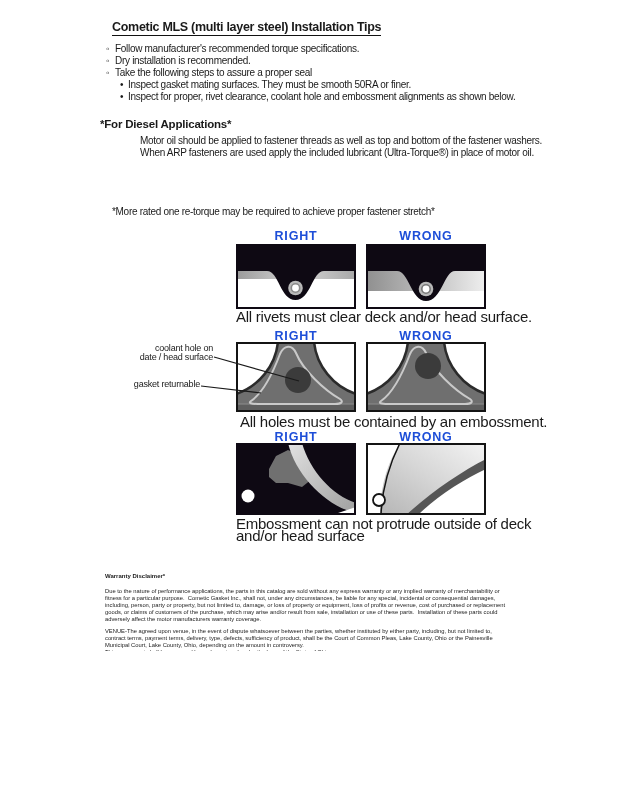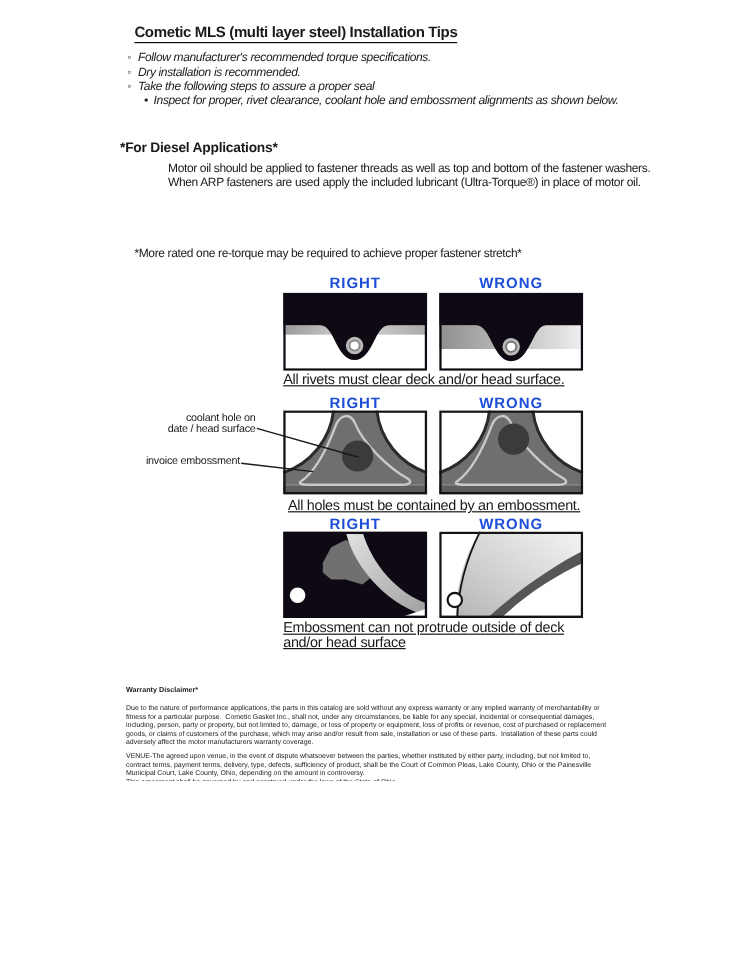--- a/index.html
+++ b/index.html
@@ -7,34 +7,34 @@
     position:relative; width:618px; height:651px; background:#ffffff;
     font-family:"Liberation Sans", sans-serif; color:#1a1a1a; overflow:hidden;
   }
   .abs { position:absolute; }
 
   .title {
     left:112px; top:20px; font-size:12.5px; font-weight:bold; letter-spacing:-0.3px;
     border-bottom:1.5px solid #111; padding-bottom:1px; white-space:nowrap;
   }
 
-  .tips { left:106px; top:43px; font-size:10px; letter-spacing:-0.3px;font-style:italic; }
+  .tips { left:106px; top:43px; font-size:10px; letter-spacing:-0.3px; }
   .tips .b1 { position:relative; padding-left:9px; line-height:12px; white-space:nowrap; }
   .tips .b1::before { content:"◦"; position:absolute; left:0; top:0; font-size:10px; }
   .tips .b2 { position:relative; padding-left:22px; line-height:12px; white-space:nowrap; }
   .tips .b2::before { content:"•"; position:absolute; left:14px; top:0; font-size:10px; }
 
   .diesel-h { left:100px; top:118px; font-size:11.5px; font-weight:bold; letter-spacing:-0.2px; }
   .para { font-size:10px; letter-spacing:-0.3px; line-height:11.5px; white-space:pre-line; }
   .dp1 { left:112px; top:135px;margin-left:28px; }
   .dp2 { left:112px; top:164px; }
   .dp3 { left:112px; top:206px; }
 
   .fig-label { width:120px; text-align:center; font-size:12.5px; font-weight:bold; letter-spacing:0.8px; color:#1d4ed8; }
-  .caption { font-size:12px; letter-spacing:-0.25px; line-height:11.5px; white-space:pre-line;text-decoration:underline; }
+  .caption { font-size:15px; letter-spacing:-0.25px; line-height:11.5px; white-space:pre-line; }
 
   .panel { display:block; }
 
   .leader-label { font-size:9px; line-height:8.5px; text-align:right; white-space:pre-line; letter-spacing:-0.2px; }
 
   .legal { left:105px; top:573px; width:420px; font-size:5.8px; line-height:7px; color:#222; }
   .legal .lh { font-weight:bold; font-size:6px; margin:0 0 8px 0; }
   .legal p { margin:0 0 5px 0; white-space:pre; }
 
   .code { left:389px; top:761px; font-size:10px; letter-spacing:0.2px; color:#0c4a6e; }
@@ -43,20 +43,21 @@
 <body>
 
 <div class="page">
 
   <div class="abs title">Cometic MLS (multi layer steel) Installation Tips</div>
 
   <div class="abs tips">
     <div class="b1">Follow manufacturer's recommended torque specifications.</div>
     <div class="b1">Dry installation is recommended.</div>
     <div class="b1">Take the following steps to assure a proper seal</div>
+    <div class="b2">Inspect gasket mating surfaces.  They must be smooth 50RA or finer.</div>
     <div class="b2">Inspect for proper, rivet clearance, coolant hole and embossment alignments as shown below.</div>
   </div>
 
   <div class="abs diesel-h">*For Diesel Applications*</div>
   <div class="abs para dp1">Motor oil should be applied to fastener threads as well as top and bottom of the fastener washers.
 When ARP fasteners are used apply the included lubricant (Ultra-Torque®) in place of motor oil.</div>
   <div class="abs para dp3">*More rated one re-torque may be required to achieve proper fastener stretch*</div>
 
   <div class="abs fig-label" style="left:236px; top:229px;">RIGHT</div>
   <div class="abs fig-label" style="left:366px; top:229px;">WRONG</div>
@@ -95,21 +96,21 @@
     <rect x="1" y="1" width="118" height="63" fill="none" stroke="#0e0913" stroke-width="2"></rect>
   </svg>
 
   <div class="abs caption" style="left:236px; top:311px;">All rivets must clear deck and/or head surface.</div>
 
   <div class="abs fig-label" style="left:236px; top:329px;">RIGHT</div>
   <div class="abs fig-label" style="left:366px; top:329px;">WRONG</div>
 
   <div class="abs leader-label" style="left:106px; top:344px; width:107px;">coolant hole on
 date / head surface</div>
-  <div class="abs leader-label" style="left:106px; top:380px; width:94px;">invoice embossment</div>
+  <div class="abs leader-label" style="left:106px; top:380px; width:94px;">gasket returnable</div>
 
   <svg class="abs panel" style="left:236px; top:342px;" width="120" height="70" viewBox="0 0 120 70">
     <rect width="120" height="70" fill="#6f6f6f"></rect>
     <rect x="0" y="62" width="120" height="8" fill="#5e5e5e"></rect>
     <line x1="0" y1="62" x2="120" y2="62" stroke="#8d8d8d" stroke-width="1"></line>
     <path d="M0,0 L42,0 A62,62 0 0 1 0,52 Z" fill="#fff"></path>
     <path d="M120,0 L78,0 A62,62 0 0 0 120,52 Z" fill="#fff"></path>
     <path d="M42,0 A62,62 0 0 1 0,52" fill="none" stroke="#2b2b2b" stroke-width="2.5"></path>
     <path d="M78,0 A62,62 0 0 0 120,52" fill="none" stroke="#2b2b2b" stroke-width="2.5"></path>
     <path d="M15,59 C28,50 38,28 44,12 C48,3 56,2 60,11 C67,28 88,48 104,57 C108,60 105,62 99,62 L22,62 C15,62 12,61 15,59 Z" fill="none" stroke="#c9c9c9" stroke-width="2"></path>

